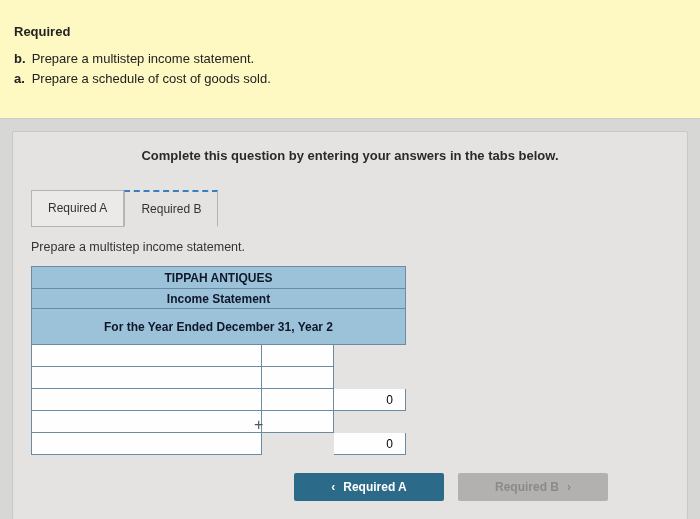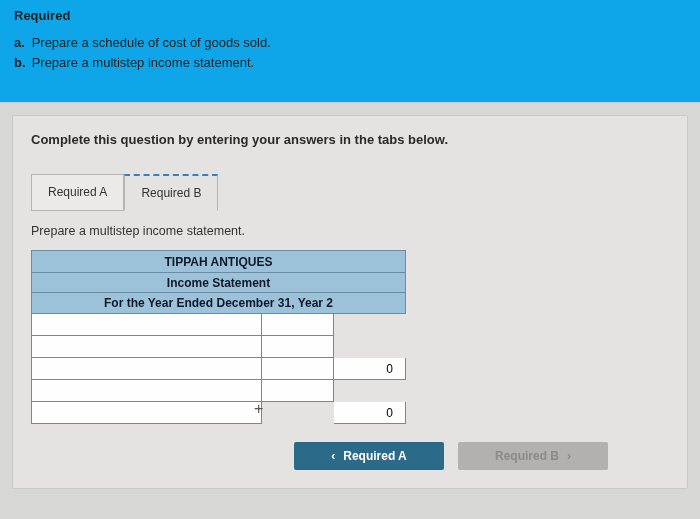--- a/index.html
+++ b/index.html
@@ -7,22 +7,22 @@
     margin: 0;
     padding: 0;
     font-family: Arial, Helvetica, sans-serif;
     background: #d7d7d5;
     color: #222;
     width: 700px;
     height: 519px;
     overflow: hidden;
   }
   .header-area {
-    background: #0ea5e9;
-    padding: 8px 14px 30px 14px;
+    background: #fef9c3;
+    padding: 24px 14px 30px 14px;
     border-bottom: 1px solid #ccc;
   }
   .req-title {
     font-weight: bold;
     font-size: 13px;
     margin-bottom: 10px;
   }
   .req-list {
     font-size: 13px;
     line-height: 1.5;
@@ -38,20 +38,21 @@
     border: 1px solid #c9c8c6;
     border-radius: 2px;
     padding: 16px 18px 18px 18px;
     position: relative;
   }
   .instruction {
     font-weight: bold;
     font-size: 13px;
     margin-bottom: 26px;
     color: #2a2a2a;
+    text-align: center;
   }
   .tabs {
     display: flex;
     gap: 0;
     margin-bottom: 14px;
   }
   .tab {
     border: 1px solid #b5b4b2;
     background: #eceae8;
     font-size: 12px;
@@ -80,21 +81,21 @@
     vertical-align: middle;
   }
   .hdr-cell {
     background: #9cc2d9;
     font-weight: bold;
     text-align: center;
     color: #0f172a;
   }
   .hdr-row1 { height: 22px; }
   .hdr-row2 { height: 20px; margin-left: 9px; }
-  .hdr-row3 { height: 21px; }
+  .hdr-row3 { height: 36px; }
   .input-cell {
     background: #fefefe;
     height: 22px;
   }
   .label-col { width: 230px; }
   .num-col { width: 72px; text-align: right; padding-right: 6px; }
   .num-col.empty { background: #e4e3e1; border: 1px solid #e4e3e1; }
   .plus-icon {
     position: absolute;
     font-size: 16px;
@@ -137,26 +138,26 @@
   .cell-input.right { text-align:right; padding-right:6px; }
   .table-wrap { position: relative; display:inline-block; }
 </style>
 </head>
 <body>
 
 <div class="header-area">
   <div class="req-title">Required</div>
   <div class="req-list">
     <div>
+      <span class="item-letter">b.</span>
+      <span>Prepare a multistep income statement.</span>
+    </div>
+    <div>
       <span class="item-letter">a.</span>
       <span>Prepare a schedule of cost of goods sold.</span>
-    </div>
-    <div>
-      <span class="item-letter">b.</span>
-      <span>Prepare a multistep income statement.</span>
     </div>
   </div>
 </div>
 
 <div class="main-panel">
   <div class="instruction">Complete this question by entering your answers in the tabs below.</div>
 
   <div class="tabs">
     <div class="tab">Required A</div>
     <div class="tab active">Required B</div>

